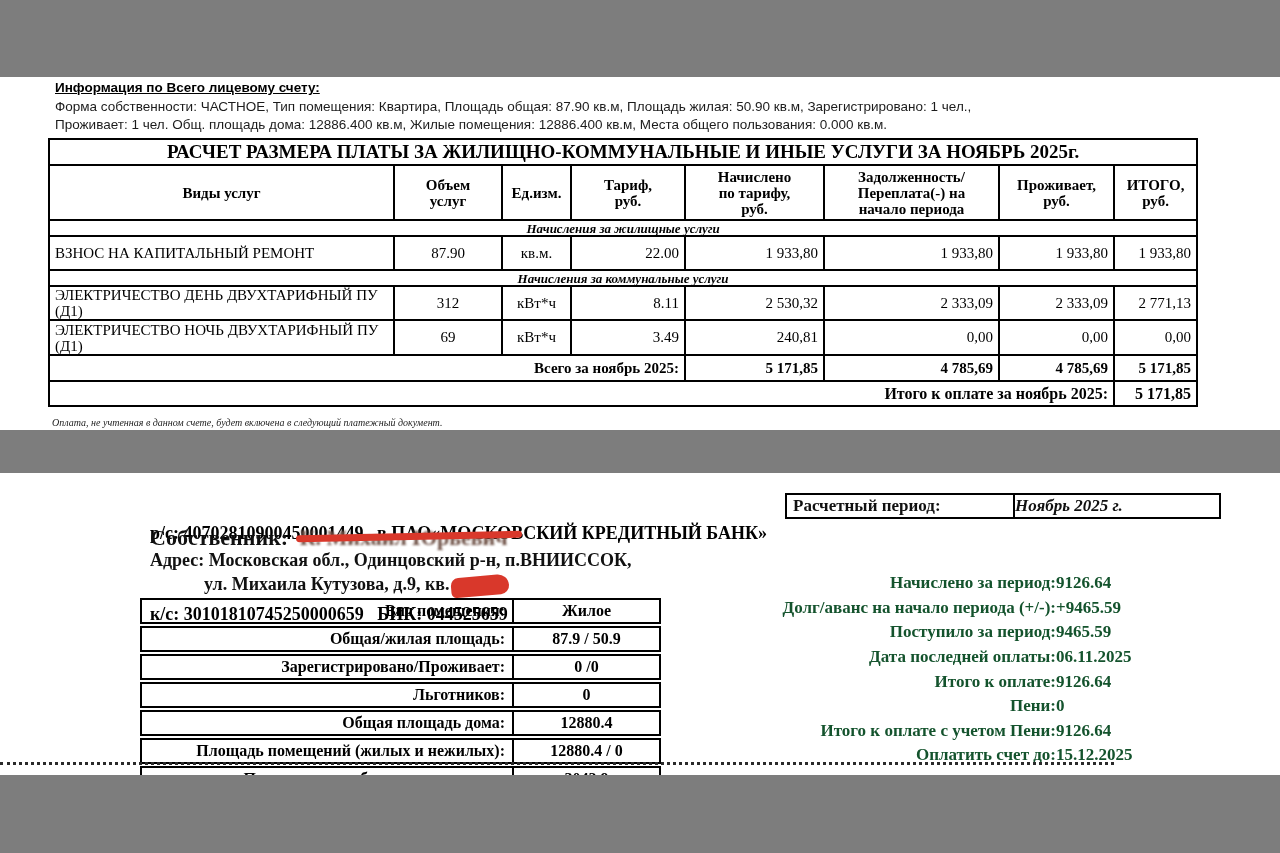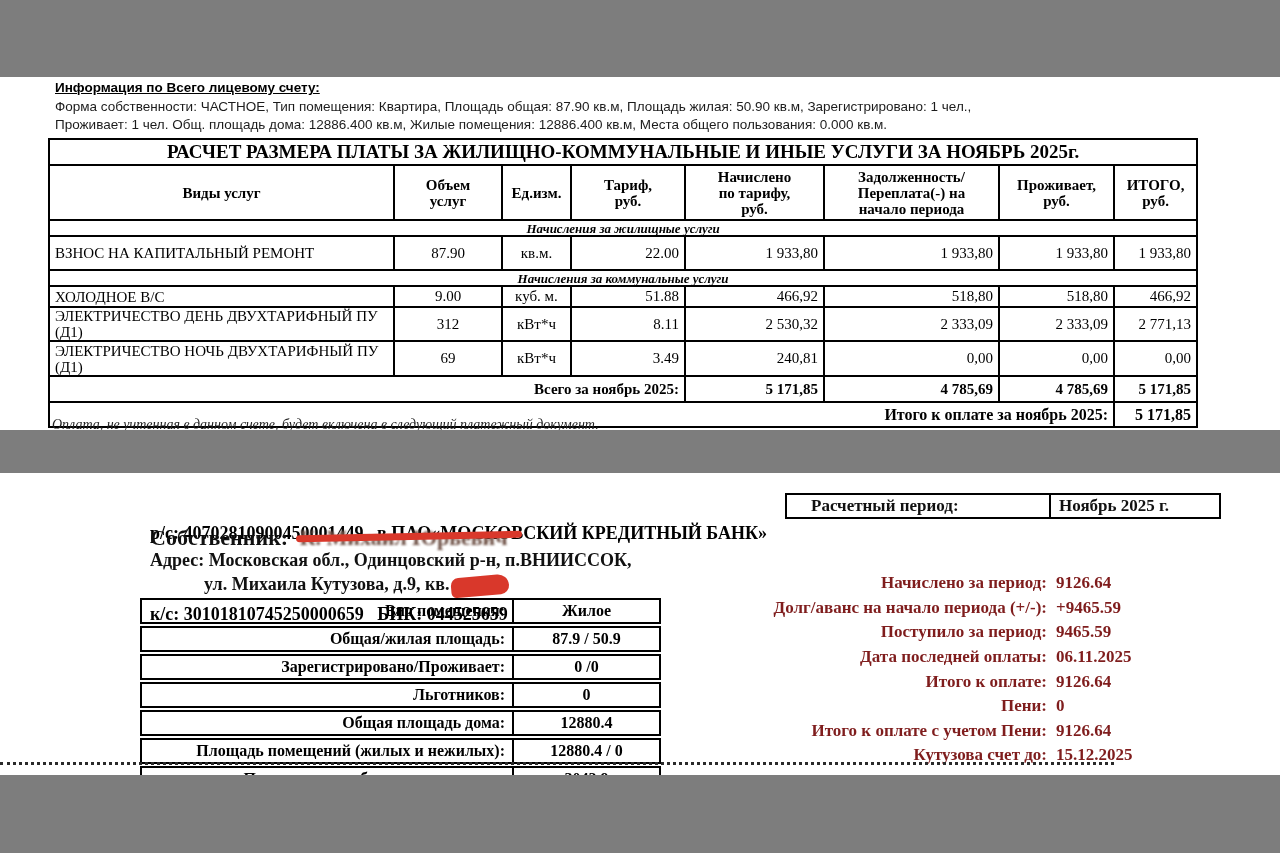--- a/index.html
+++ b/index.html
@@ -39,35 +39,35 @@
   }
   .cell-name{text-align:left;line-height:16px;}
   .cell-center{text-align:center;}
   .cell-right{text-align:right;}
   .row-h34{height:34px;} .row-h21{height:21px;} .row-h33{height:33px;} .row-h35{height:35px;}
   .total-row td{font-weight:bold;height:24px;}
   .final-row td{font-weight:bold;height:23px;font-size:16px;}
 
   .calc-note{
     position:absolute;left:52px;top:417px;z-index:1;
-    font-style:italic;font-size:14px;color:#222;
+    font-style:italic;font-size:10px;color:#222;
   }
 
   
   .bank-block{
     position:absolute;left:150px;top:466px;z-index:1;
     font-weight:bold;font-size:18px;line-height:27px;white-space:pre;color:#000;
   }
   .period-box{
     position:absolute;left:785px;top:493px;width:432px;height:22px;z-index:1;
     border:2px solid #000;display:flex;align-items:center;
     font-weight:bold;font-size:17px;
   }
-  .period-label{width:214px;padding:0 24px;border-right:2px solid #000;height:100%;display:flex;align-items:center;}
-  .period-value{flex:1;padding:0 8px;}
+  .period-label{width:214px;padding:0 6px;border-right:2px solid #000;height:100%;display:flex;align-items:center;}
+  .period-value{flex:1;padding:0 0;font-style:italic;}
 
   .owner-line{position:absolute;left:150px;top:525px;z-index:1;font-weight:bold;font-size:22px;white-space:pre;}
   .redacted{position:relative;display:inline-block;margin-left:6px;}
   .redacted-text{filter:blur(1px);color:#6e5146;}
   .redaction-strike{
     position:absolute;left:-4px;right:-14px;top:8px;height:7px;
     background:#d9382b;border-radius:4px;transform:rotate(-1.2deg);
   }
   .addr-line1{position:absolute;left:150px;top:550px;z-index:1;font-weight:bold;font-size:18px;}
   .addr-line2{position:absolute;left:204px;top:574px;z-index:1;font-weight:bold;font-size:18px;}
@@ -81,23 +81,23 @@
     position:absolute;left:140px;top:596px;width:521px;z-index:1;
     border-collapse:separate;border-spacing:0 2px;
     font-size:16px;font-weight:bold;color:#000;
   }
   .premises-table td{height:20px;line-height:18px;margin-top:20px;}
   .prem-label{border:2px solid #000;text-align:right;padding:0 7px;width:356px;}
   .prem-value{border:2px solid #000;border-left:0;text-align:center;}
 
   .summary-grid{
     position:absolute;left:690px;top:571px;width:462px;z-index:1;
-    display:grid;grid-template-columns:1fr 96px;column-gap:9px;
+    display:grid;grid-template-columns:1fr 96px;
     grid-auto-rows:24.6px;align-items:center;
-    font-weight:bold;font-size:17px;color:#7f1d1d;
+    font-weight:bold;font-size:17px;color:#14532d;
   }
   .sum-label{text-align:right;}
   .sum-value{text-align:left;}
 
   .perforation{
     position:absolute;left:0;top:762px;width:1114px;height:0;z-index:1;
     border-top:3px dotted #2a2a2a;
   }
 </style>
 </head>
@@ -154,30 +154,20 @@
     <td class="cell-center">кв.м.</td>
     <td class="cell-right">22.00</td>
     <td class="cell-right">1 933,80</td>
     <td class="cell-right">1 933,80</td>
     <td class="cell-right">1 933,80</td>
     <td class="cell-right">1 933,80</td>
   </tr>
   <tr class="section-row">
     <td colspan="8">Начисления за коммунальные услуги</td>
   </tr>
-  <tr class="row-h21">
-    <td class="cell-name">ХОЛОДНОЕ В/С</td>
-    <td class="cell-center">9.00</td>
-    <td class="cell-center">куб. м.</td>
-    <td class="cell-right">51.88</td>
-    <td class="cell-right">466,92</td>
-    <td class="cell-right">518,80</td>
-    <td class="cell-right">518,80</td>
-    <td class="cell-right">466,92</td>
-  </tr>
   <tr class="row-h33">
     <td class="cell-name">ЭЛЕКТРИЧЕСТВО ДЕНЬ ДВУХТАРИФНЫЙ ПУ
 (Д1)</td>
     <td class="cell-center">312</td>
     <td class="cell-center">кВт*ч</td>
     <td class="cell-right">8.11</td>
     <td class="cell-right">2 530,32</td>
     <td class="cell-right">2 333,09</td>
     <td class="cell-right">2 333,09</td>
     <td class="cell-right">2 771,13</td>
@@ -265,17 +255,17 @@
   <div class="sum-label">Поступило за период:</div>
   <div class="sum-value">9465.59</div>
   <div class="sum-label">Дата последней оплаты:</div>
   <div class="sum-value">06.11.2025</div>
   <div class="sum-label">Итого к оплате:</div>
   <div class="sum-value">9126.64</div>
   <div class="sum-label">Пени:</div>
   <div class="sum-value">0</div>
   <div class="sum-label">Итого к оплате с учетом Пени:</div>
   <div class="sum-value">9126.64</div>
-  <div class="sum-label">Кутузова счет до:</div>
+  <div class="sum-label">Оплатить счет до:</div>
   <div class="sum-value">15.12.2025</div>
 </div>
 
 <div class="perforation"></div>
 
 </body></html>

